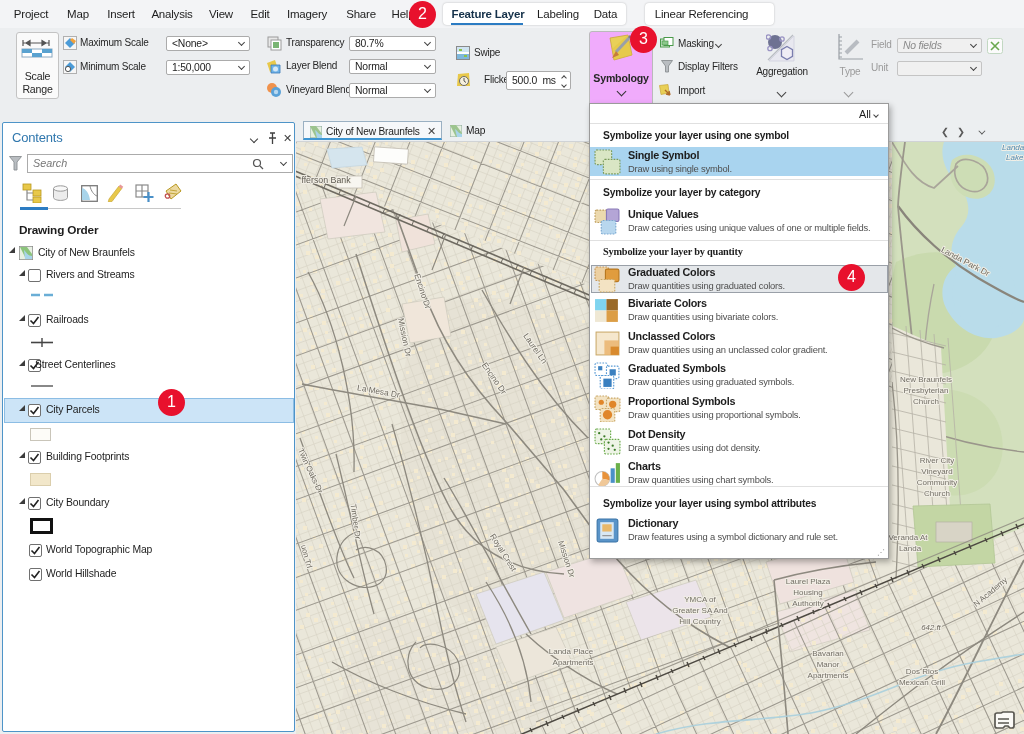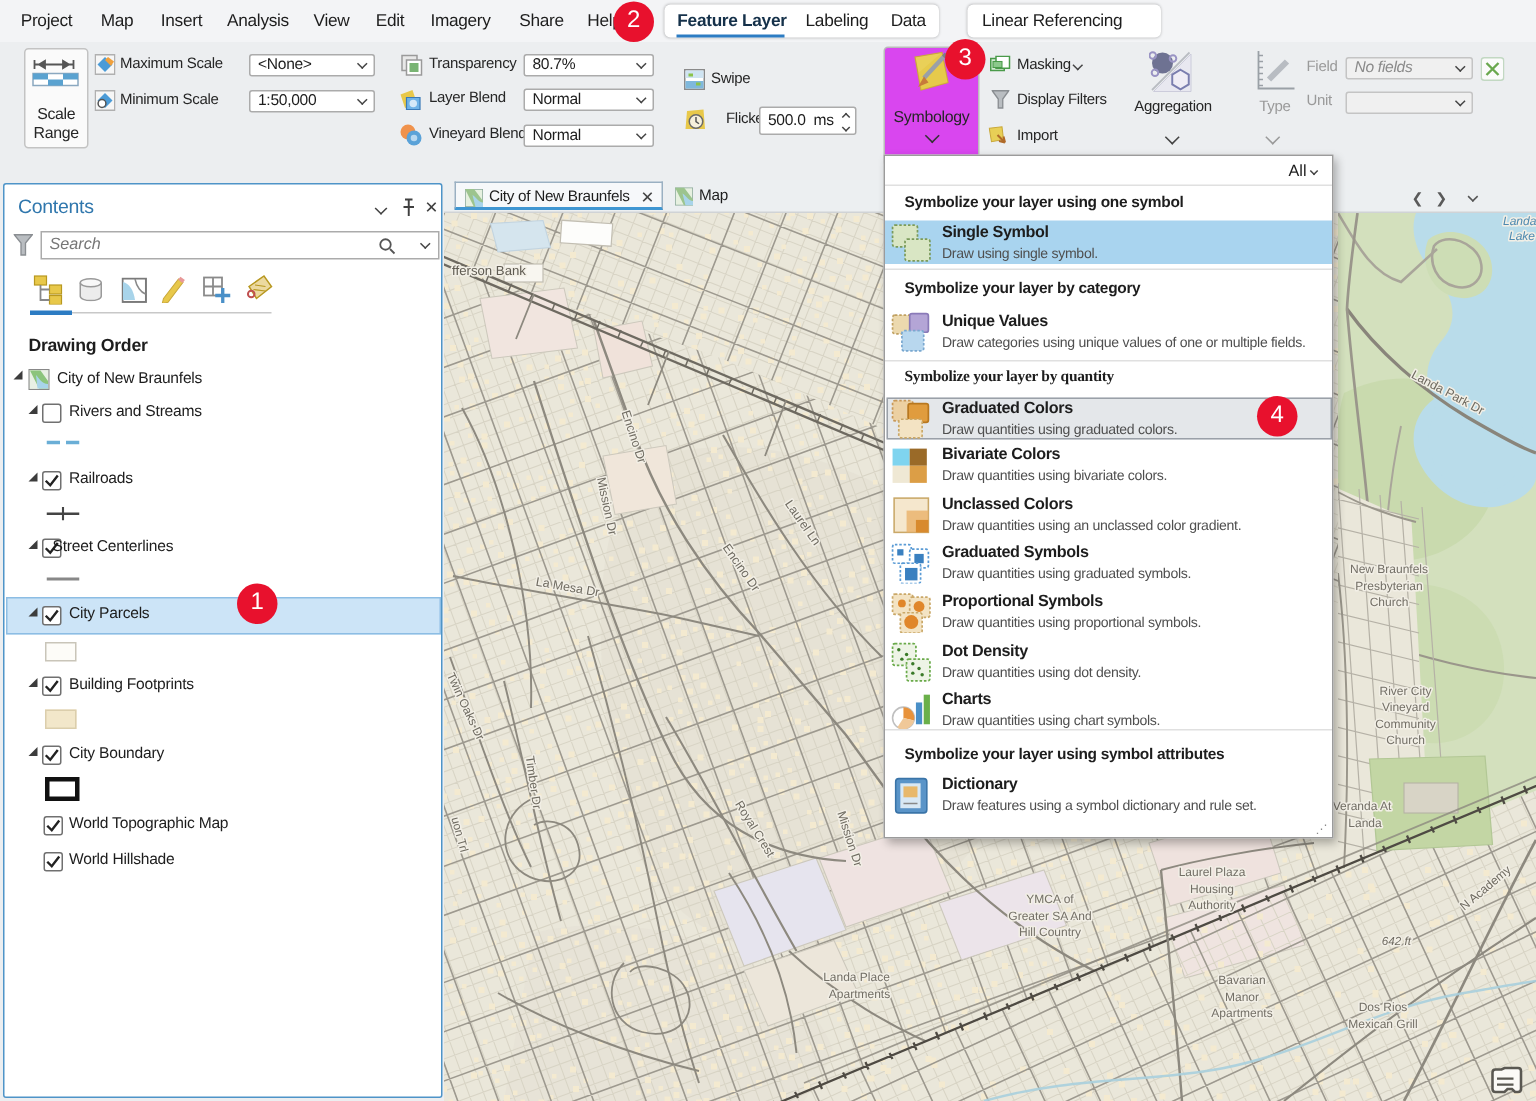--- a/index.html
+++ b/index.html
@@ -116,21 +116,21 @@
       <path d="M3 3h3v2H3zM8 9h3v2H8z" fill="#8bc34a"></path>
     </svg>
     <div class="rlabel" style="left:474px;top:47px;">Swipe</div>
     <svg class="icon" style="left:456px;top:72px" width="15" height="16" viewBox="0 0 15 16">
       <path d="M2 2l11-1 1 13H1z" fill="#e8c84a"></path>
       <circle cx="8" cy="9" r="4.5" fill="#f6f0dc" stroke="#6a6a6a" stroke-width="1"></circle>
       <path d="M8 6v3l2 1.5" stroke="#555" stroke-width="1" fill="none"></path>
     </svg>
     <div class="rlabel" style="left:484px;top:74px;">Flicker</div>
     <div class="combo" style="left:506px;top:71px;width:65px;height:19px;line-height:17px;">500.0&nbsp;&nbsp;ms<span style="position:absolute;right:4px;top:4px;width:4px;height:4px;border-left:1.2px solid #444;border-top:1.2px solid #444;transform:rotate(45deg);"></span><span style="position:absolute;right:4px;top:11px;width:4px;height:4px;border-right:1.2px solid #444;border-bottom:1.2px solid #444;transform:rotate(45deg);"></span></div>
-    <div class="bigbtn" style="left:589px;top:31px;width:64px;height:80px;background:#d946ef;border-color:#bababa;">
+    <div class="bigbtn" style="left:589px;top:31px;width:64px;height:80px;background:#f0abfc;border-color:#bababa;font-weight:bold;">
       <div style="margin-top:40px;">Symbology</div>
       <div style="margin-top:1px;"><span class="chevd" style="border-color:#333;"></span></div>
     </div>
     <svg class="icon" style="left:604px;top:33px" width="32" height="30" viewBox="0 0 32 30">
       <path d="M6 5 L24 2 L28 22 L10 27 Z" fill="#e9d058" stroke="#c9a83a" stroke-width="0.8"></path>
       <path d="M24 2 L25 8 L28 22 L10 27 L8 16 Z" fill="#e3c33e" opacity="0.5"></path>
       <path d="M25 5 L12 19" stroke="#9aa0a8" stroke-width="3"></path>
       <path d="M25 5 L27 3" stroke="#7a8088" stroke-width="3"></path>
       <path d="M12 18l-4 7 7-3z" fill="#c77b3a"></path>
     </svg>

